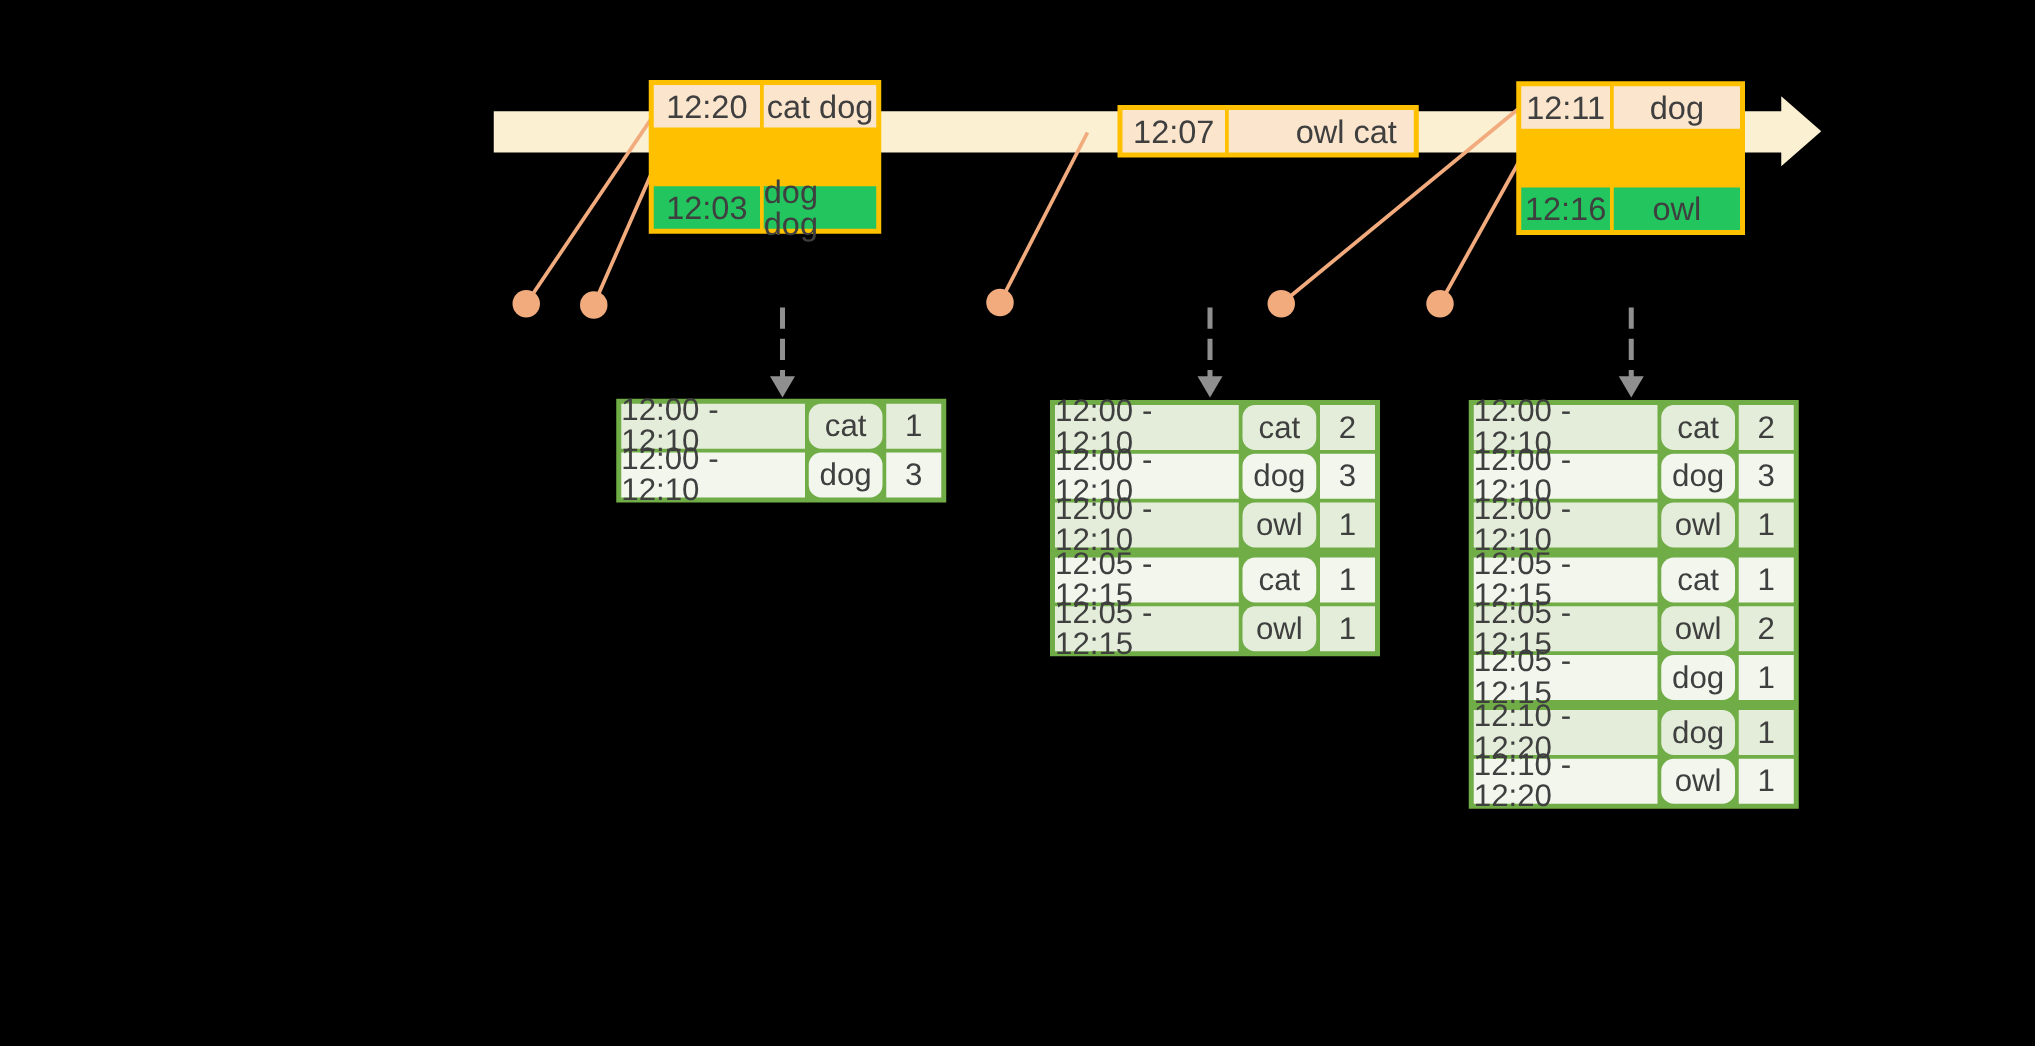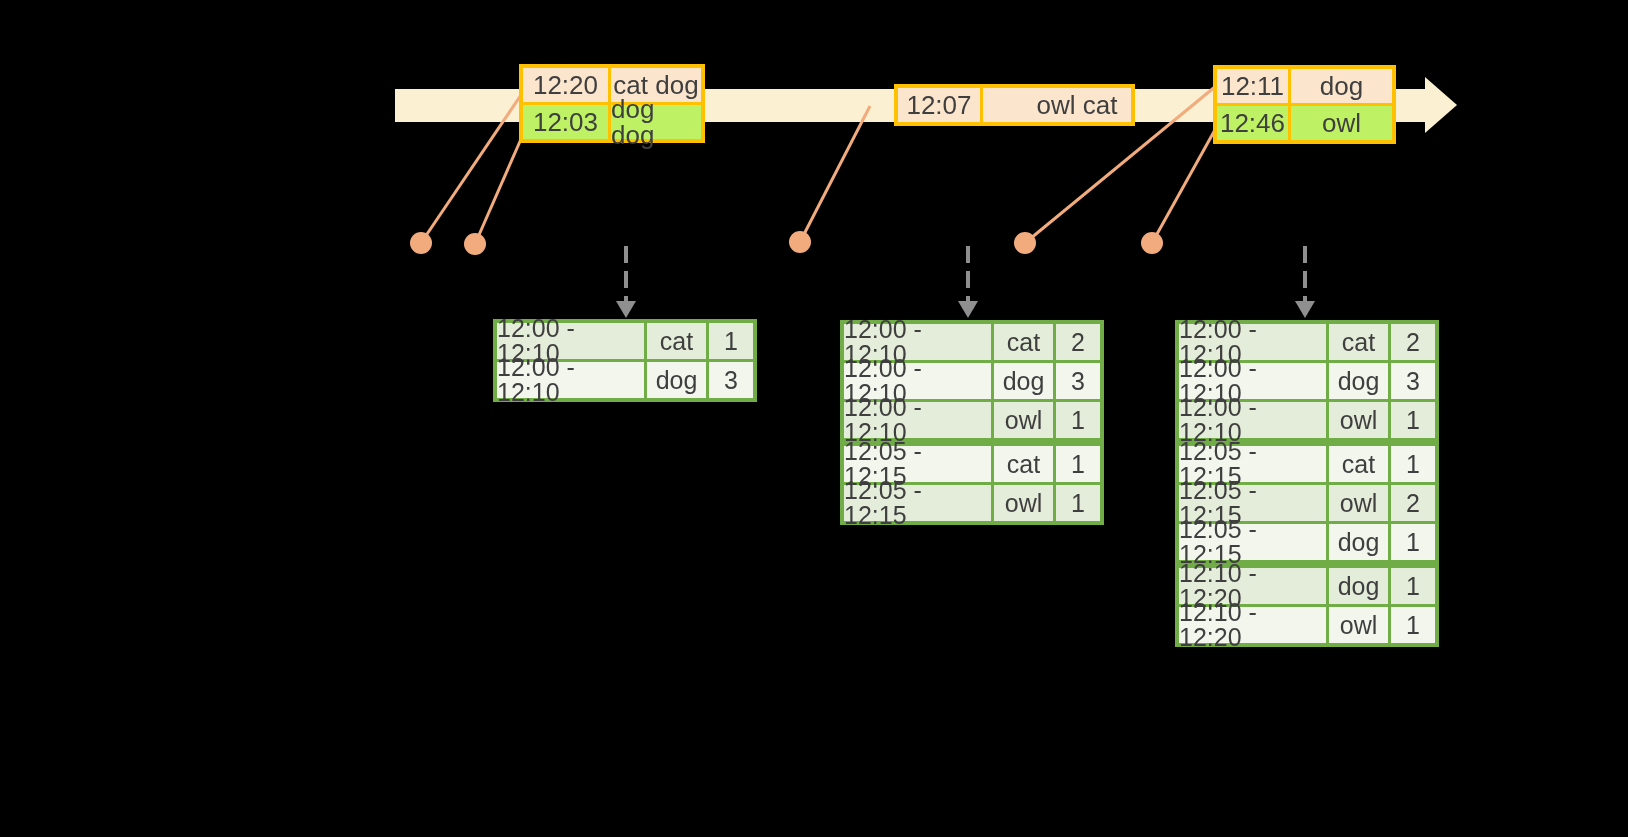--- a/index.html
+++ b/index.html
@@ -6,35 +6,35 @@
   #stage{position:relative;width:1628px;height:837px;background:#000;overflow:hidden;
          font-family:"Liberation Sans", sans-serif;color:#3F3F3F;}
   #overlay{position:absolute;left:0;top:0;width:1628px;height:837px;}
 
   
   .otable{position:absolute;background:#FFC000;padding:4px;display:flex;flex-direction:column;gap:3px;}
   .orow{display:flex;gap:3px;}
   .ocell{height:34px;display:flex;align-items:center;justify-content:center;
          font-size:26px;line-height:1;}
   .ea{background:#FBE5CD;}
-  .eb{background:#bef264;}
+  .eb{background:#22c55e;margin-top:44px;}
   .e1t{width:85px;}  .e1w{width:90px;}
   .e2t{width:82px;}  .e2w{width:108px;padding-left:40px;}
   .e3t{width:71px;}  .e3w{width:101px;}
 
   
   .gtable{position:absolute;background:#70AD47;padding:4px;display:flex;flex-direction:column;gap:8px;}
   .ggroup{display:flex;flex-direction:column;gap:3px;}
   .grow{display:flex;gap:3px;}
   .gcell{height:36px;display:flex;align-items:center;justify-content:center;
          font-size:25px;line-height:1;}
   .fa{background:#E3EDDA;}
   .fb{background:#F2F6ED;}
   .gwin{width:147px;}
-  .gword{width:59px;}
+  .gword{width:59px;border-radius:10px;}
   .gcnt{width:44px;}
 </style>
 </head>
 <body>
 
 <div id="stage">
 
   <svg id="overlay" width="1628" height="837" viewBox="0 0 1628 837">
 
     <rect x="395" y="89" width="1032" height="33" fill="#FCF0D2"></rect>
@@ -89,21 +89,21 @@
       <div class="ocell e2w ea">owl cat</div>
     </div>
   </div>
 
   <div class="otable" style="left:1213px;top:65px;">
     <div class="orow">
       <div class="ocell e3t ea">12:11</div>
       <div class="ocell e3w ea">dog</div>
     </div>
     <div class="orow">
-      <div class="ocell e3t eb">12:46</div>
+      <div class="ocell e3t eb">12:16</div>
       <div class="ocell e3w eb">owl</div>
     </div>
   </div>
 
   <div class="gtable" style="left:493px;top:319px;">
     <div class="ggroup">
       <div class="grow">
         <div class="gcell gwin fa">12:00 - 12:10</div>
         <div class="gcell gword fa">cat</div>
         <div class="gcell gcnt fa">1</div>

